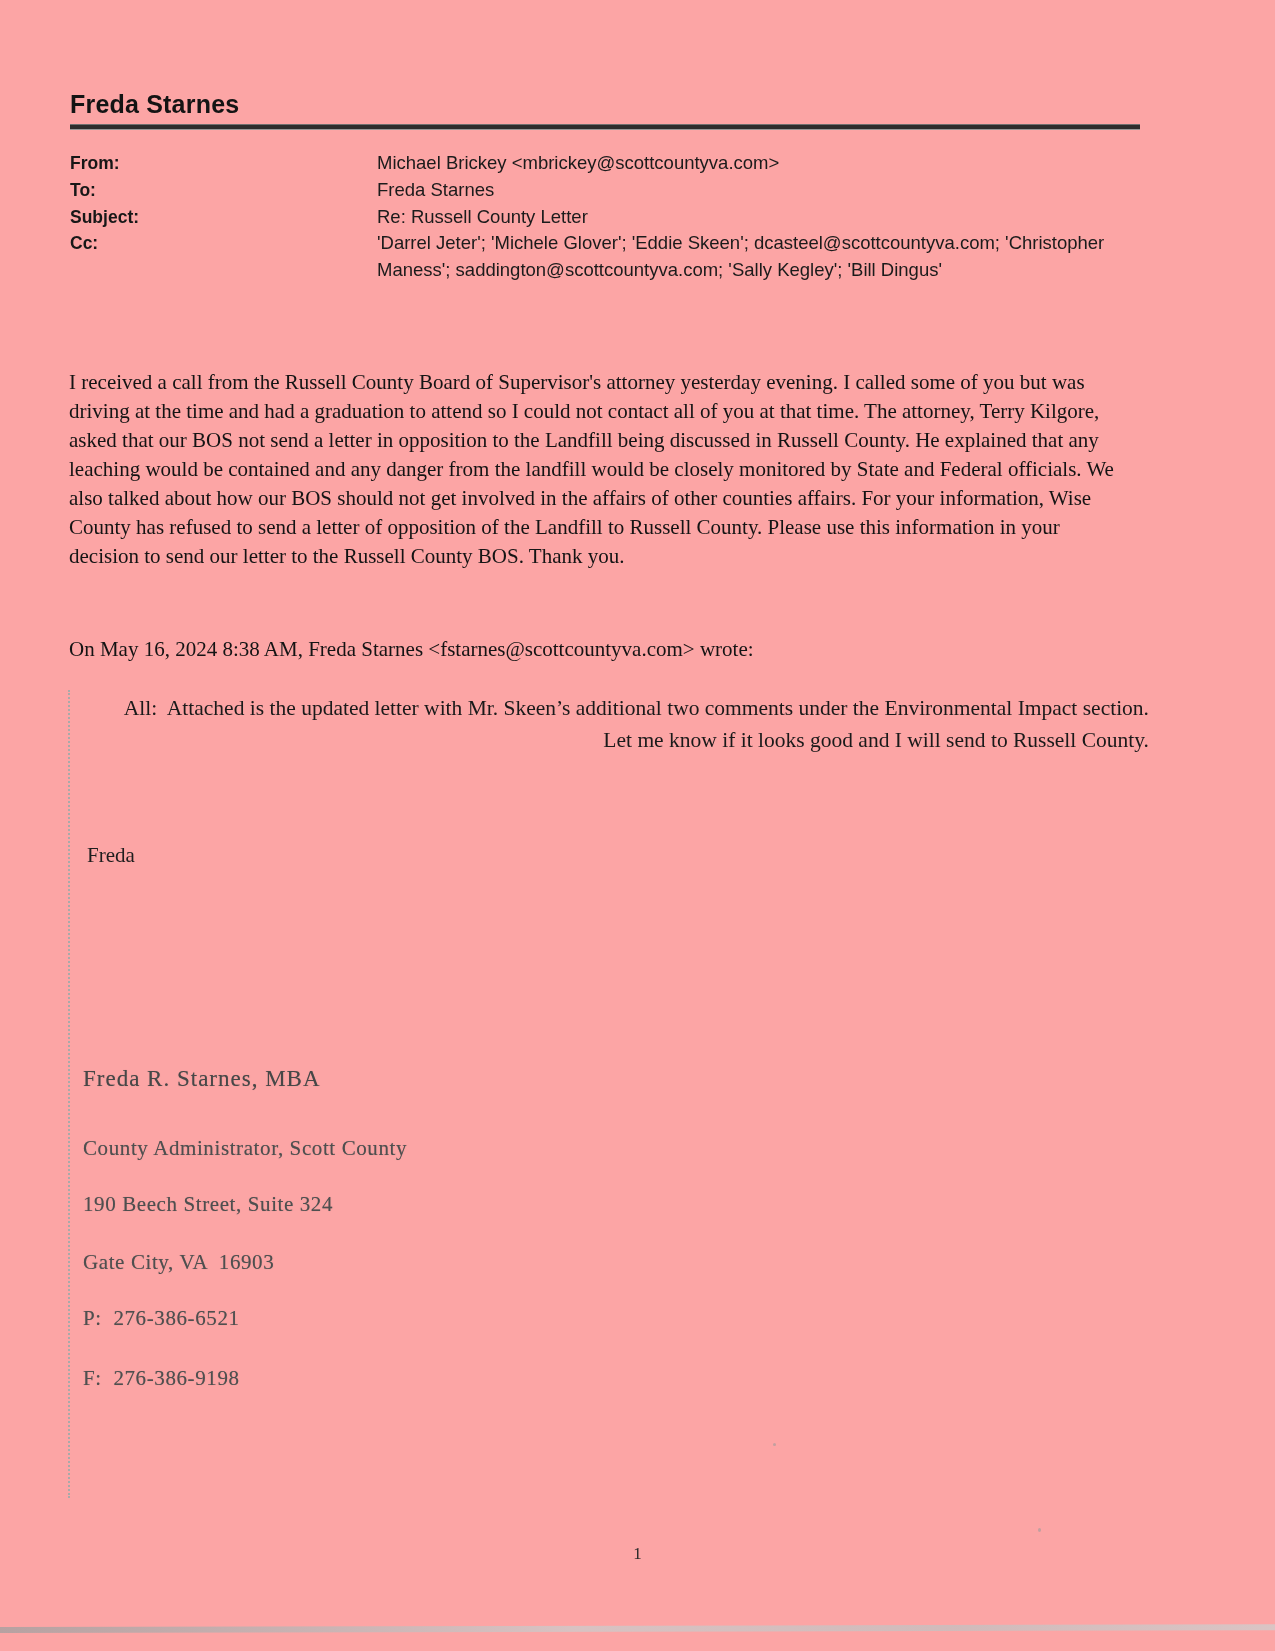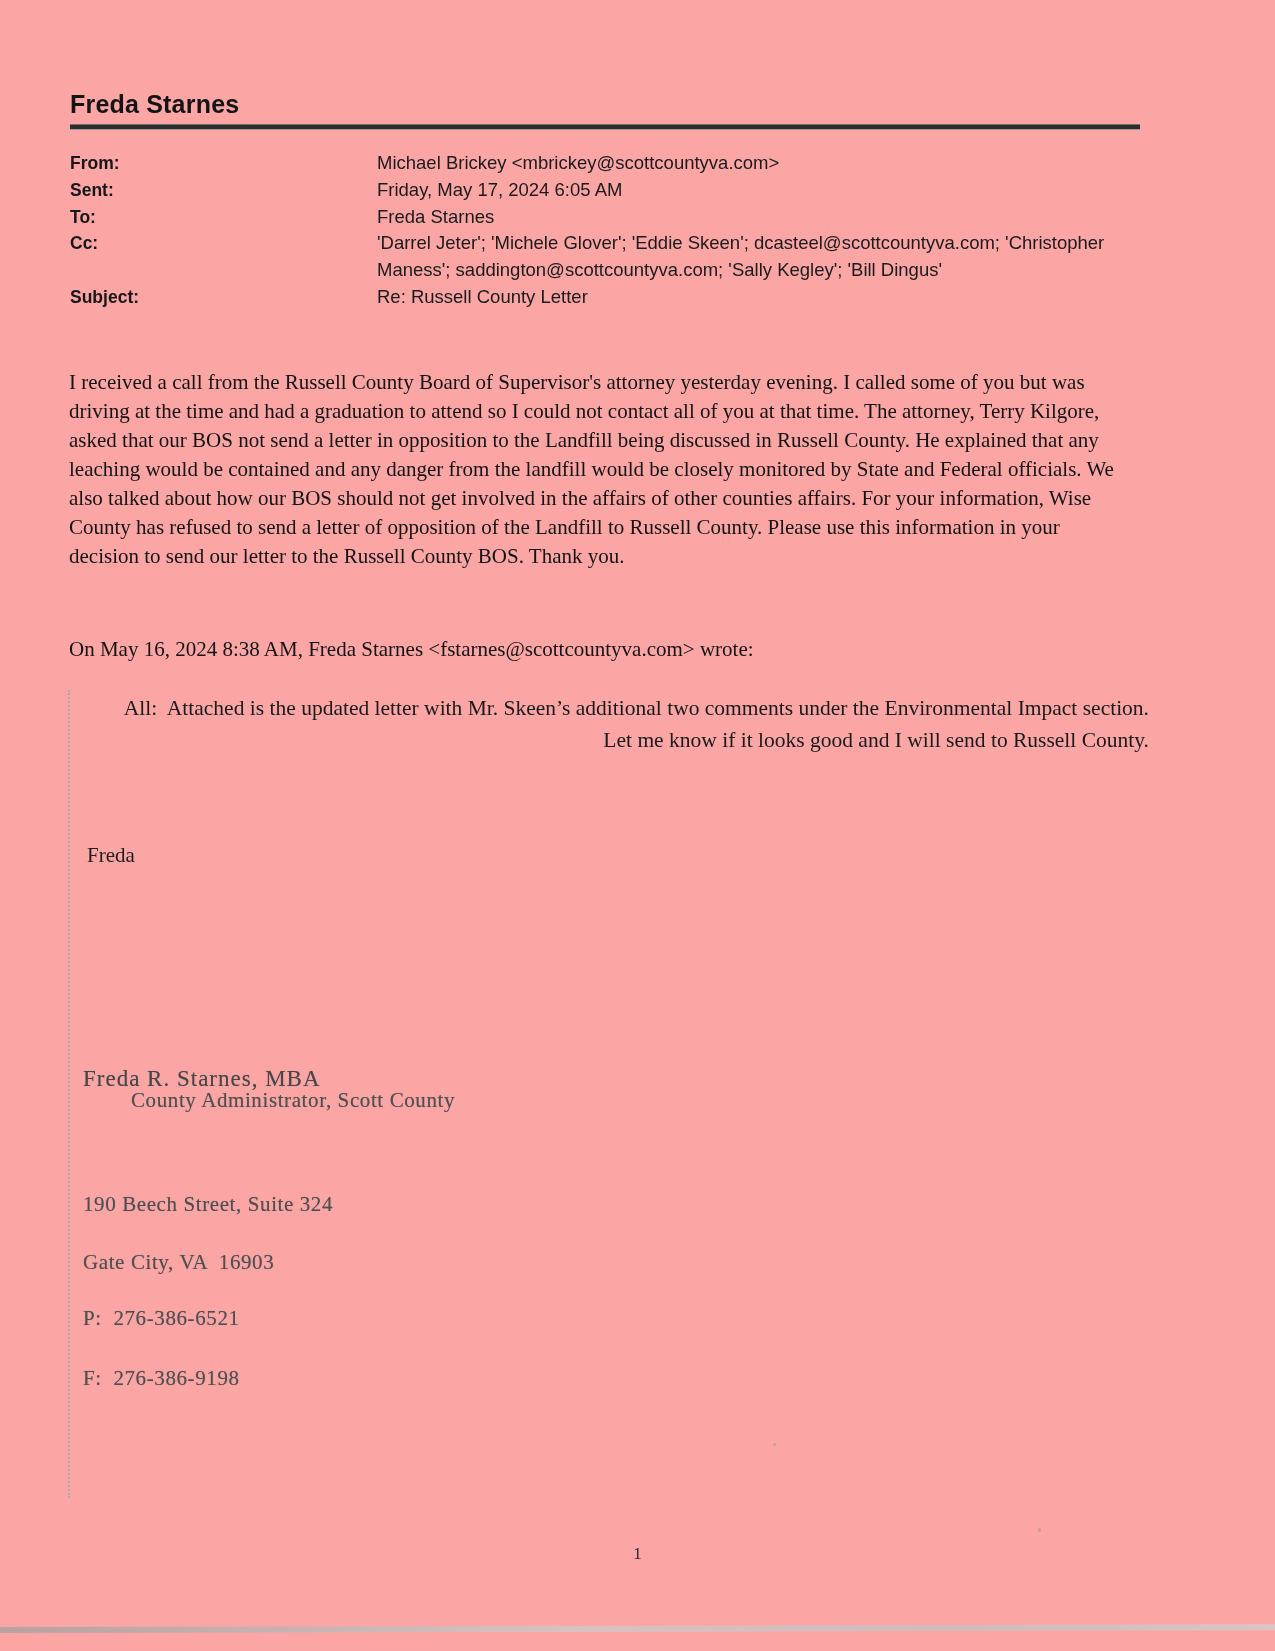--- a/index.html
+++ b/index.html
@@ -99,21 +99,21 @@
     letter-spacing: 0.6px;
     white-space: pre-wrap;
     text-shadow: 0 0 0.7px rgba(90,90,90,0.55);
   }
   .sig-name {
     top: 1066px;
     font-size: 23px;
     color: #474747;
     letter-spacing: 1px;
   }
-  .sig-title { top: 1088px; margin-left: 48px; }
+  .sig-title { top: 1136px; }
   .sig-addr1 { top: 1192px; }
   .sig-addr2 { top: 1250px; }
   .sig-phone { top: 1306px; }
   .sig-fax   { top: 1366px; text-align: right; }
 
   
   .page-number {
     position: absolute;
     left: 0; top: 1544px;
     width: 1275px;
@@ -146,34 +146,30 @@
 
   <div class="doc-title">Freda Starnes</div>
   <div class="title-rule"></div>
 
   <div class="fields">
     <div class="field-row">
       <div class="field-label">From:</div>
       <div class="field-value">Michael Brickey &lt;mbrickey@scottcountyva.com&gt;</div>
     </div>
     <div class="field-row">
-      <div class="field-label">Sent:</div>
-      <div class="field-value">Friday, May 17, 2024 6:05 AM</div>
-    </div>
-    <div class="field-row">
       <div class="field-label">To:</div>
       <div class="field-value">Freda Starnes</div>
     </div>
     <div class="field-row">
+      <div class="field-label">Subject:</div>
+      <div class="field-value">Re: Russell County Letter</div>
+    </div>
+    <div class="field-row">
       <div class="field-label">Cc:</div>
       <div class="field-value">'Darrel Jeter'; 'Michele Glover'; 'Eddie Skeen'; dcasteel@scottcountyva.com; 'Christopher Maness'; saddington@scottcountyva.com; 'Sally Kegley'; 'Bill Dingus'</div>
-    </div>
-    <div class="field-row">
-      <div class="field-label">Subject:</div>
-      <div class="field-value">Re: Russell County Letter</div>
     </div>
   </div>
 
   <div class="body-par">I received a call from the Russell County Board of Supervisor's attorney yesterday evening. I called some of you but was driving at the time and had a graduation to attend so I could not contact all of you at that time. The attorney, Terry Kilgore, asked that our BOS not send a letter in opposition to the Landfill being discussed in Russell County. He explained that any leaching would be contained and any danger from the landfill would be closely monitored by State and Federal officials. We also talked about how our BOS should not get involved in the affairs of other counties affairs. For your information, Wise County has refused to send a letter of opposition of the Landfill to Russell County. Please use this information in your decision to send our letter to the Russell County BOS. Thank you.</div>
   <div class="reply-attribution">On May 16, 2024 8:38 AM, Freda Starnes &lt;fstarnes@scottcountyva.com&gt; wrote:</div>
 
   <div class="quote-border"></div>
   <div class="quote-par">All:  Attached is the updated letter with Mr. Skeen’s additional two comments under the Environmental Impact section.  Let me know if it looks good and I will send to Russell County.</div>
   <div class="sign-off">Freda</div>
 

